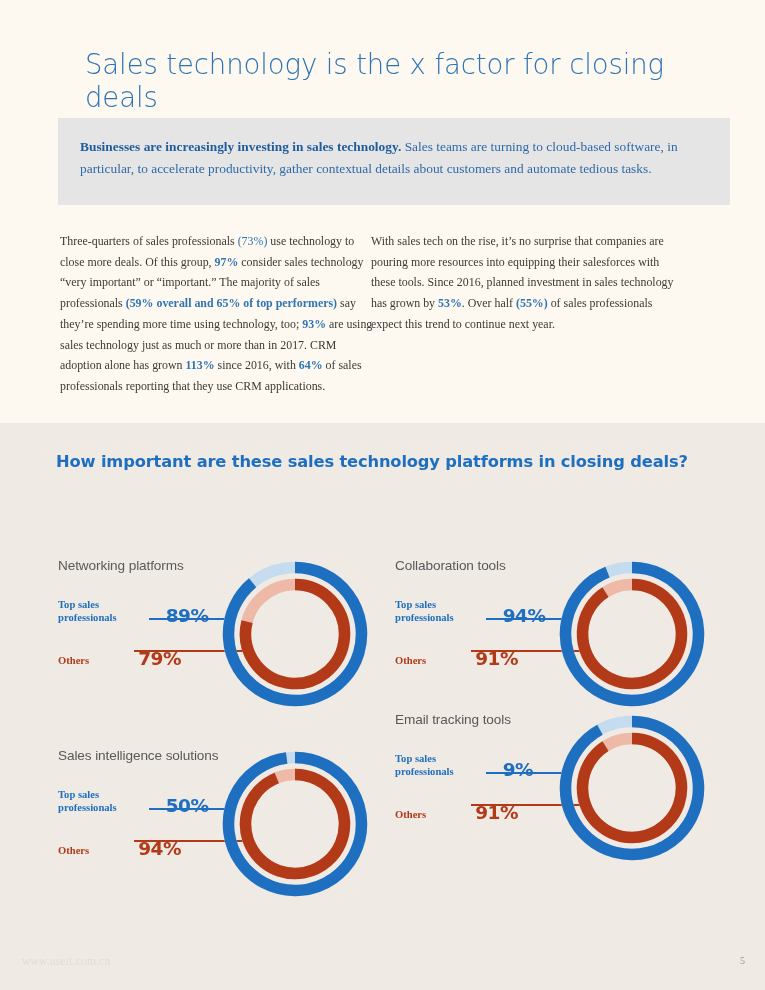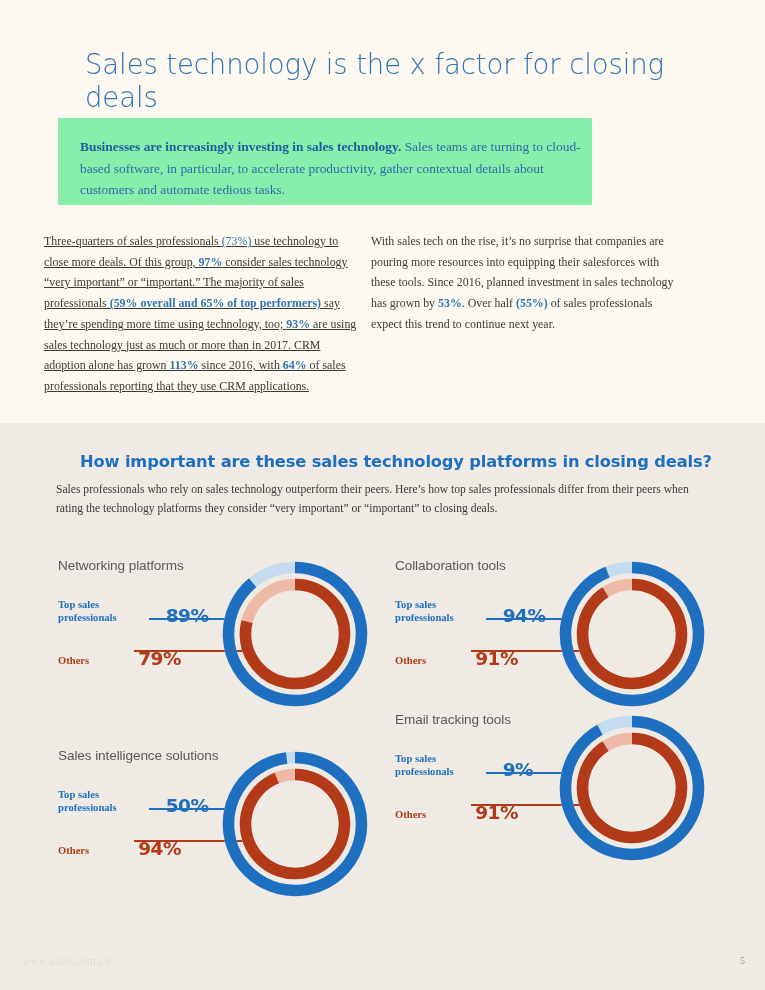--- a/index.html
+++ b/index.html
@@ -49,23 +49,23 @@
     color: #2f74b5;
     line-height: 1.2;
     margin-left: 29px;
   }
 
   
   .callout {
     position: absolute;
     left: 58px;
     top: 118px;
-    width: 534px;
+    width: 672px;
     height: 87px;
-    background: #86efac;
+    background: #e5e5e5;
     box-sizing: border-box;
     padding: 18px 6px 0 22px;
   }
   .callout-text {
     font-family: "Liberation Serif", serif;
     font-size: 13.4px;
     line-height: 1.62;
     color: #2f6aa8;
   }
   .callout-text b {
@@ -75,37 +75,36 @@
 
   
   .col {
     position: absolute;
     top: 231px;
     font-family: "Liberation Serif", serif;
     font-size: 11.9px;
     line-height: 1.74;
     color: #3b3a36;
   }
-  .col-left  { left: 44px;  width: 314px; text-decoration: underline; }
+  .col-left  { left: 60px;  width: 314px; }
   .col-right { left: 371px; width: 310px; font-family: Liberation Serif, serif; }
   .hl        { color: #2f74b5; }
   .hl-b      { color: #2f74b5; font-weight: bold; }
 
   
   .section-heading {
     position: absolute;
     left: 56px;
     top: 452px;
     width: 660px;
     font-family: "DejaVu Sans", sans-serif;
     font-weight: bold;
     font-size: 16.3px;
     color: #1f6fc0;
     letter-spacing: -0.15px;
-    margin-left: 24px;
   }
   .section-sub {
     position: absolute;
     left: 56px;
     top: 481px;
     width: 648px;
     font-family: "Liberation Serif", serif;
     font-size: 11.6px;
     line-height: 1.62;
     color: #3b3a36;
@@ -216,21 +215,20 @@
   <div class="callout">
     <div class="callout-text">
       <b>Businesses are increasingly investing in sales technology.</b><span> Sales teams are turning to cloud-based software, in particular, to accelerate productivity, gather contextual details about customers and automate tedious tasks.</span>
     </div>
   </div>
 
   <div class="col col-left"><span>Three-quarters of sales professionals </span><span class="hl">(73%)</span><span> use technology to close more deals. Of this group, </span><span class="hl-b">97%</span><span> consider sales technology “very important” or “important.” The majority of sales professionals </span><span class="hl-b">(59% overall and 65% of top performers)</span><span> say they’re spending more time using technology, too; </span><span class="hl-b">93%</span><span> are using sales technology just as much or more than in 2017. CRM adoption alone has grown </span><span class="hl-b">113%</span><span> since 2016, with </span><span class="hl-b">64%</span><span> of sales professionals reporting that they use CRM applications.</span></div>
   <div class="col col-right"><span>With sales tech on the rise, it’s no surprise that companies are pouring more resources into equipping their salesforces with these tools. Since 2016, planned investment in sales technology has grown by </span><span class="hl-b">53%</span><span>. Over half </span><span class="hl-b">(55%)</span><span> of sales professionals expect this trend to continue next year.</span></div>
 
   <div class="section-heading">How important are these sales technology platforms in closing deals?</div>
-  <div class="section-sub">Sales professionals who rely on sales technology outperform their peers. Here’s how top sales professionals differ from their peers when rating the technology platforms they consider “very important” or “important” to closing deals.</div>
 
   <div id="charts">
       <div class="chart-block" style="left: 56px; top: 558px;">
         <div class="chart-title">Networking platforms</div>
         <div class="legend">
           <div class="legend-row row-top">
             <div class="legend-label-wrap">
               <span class="lg-name">Top sales<span class="l2">professionals</span></span>
               <span class="lg-val">89%</span>
             </div>

